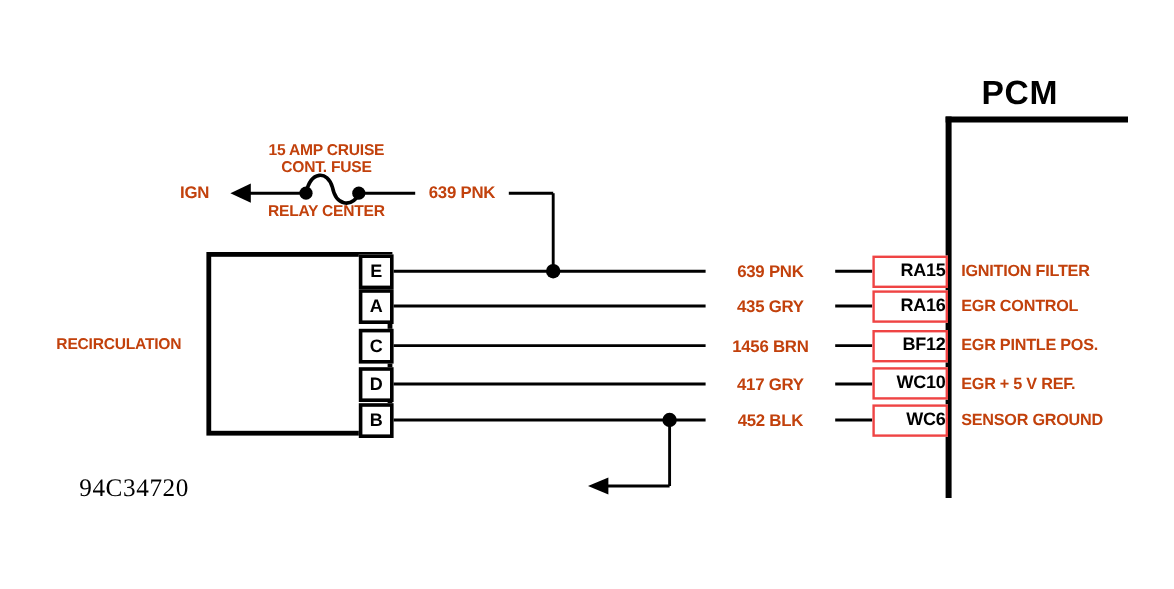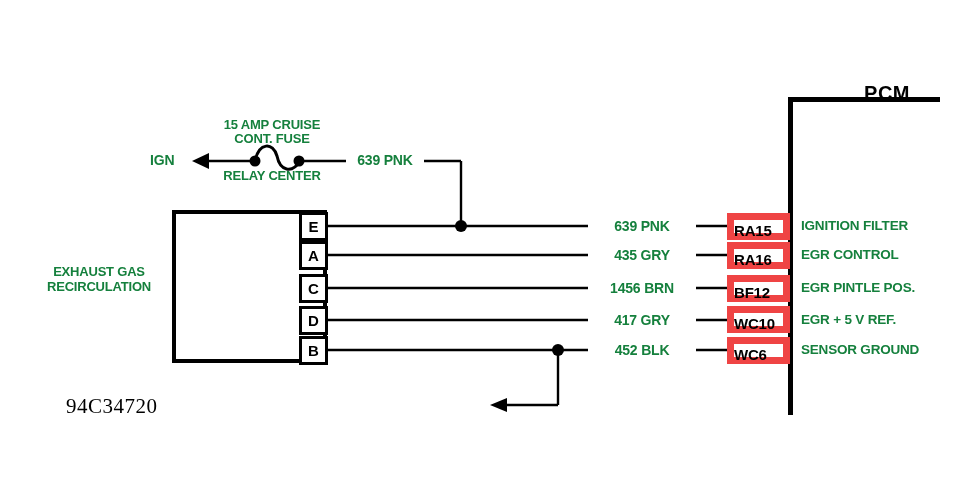--- a/index.html
+++ b/index.html
@@ -1,43 +1,43 @@
 <!DOCTYPE html>
 <html><head>
 <meta charset="utf-8">
 <style>
   html,body{margin:0;padding:0;background:#ffffff;}
   .canvas{
     position:relative;width:978px;height:491px;background:#ffffff;overflow:hidden;
     font-family:"Liberation Sans",sans-serif;color:#000;
   }
   svg.wiring{position:absolute;left:0;top:0;}
-  .txt{position:absolute;font-weight:bold;color:#15803d;white-space:nowrap;letter-spacing:-0.2px;}
+  .txt{position:absolute;font-weight:bold;color:#c2410c;white-space:nowrap;letter-spacing:-0.2px;}
   .ctr{text-align:center;}
   .lbl13{font-size:13px;line-height:15px;}
   .lbl14{font-size:14px;line-height:16px;}
   .fn{font-size:13.5px;line-height:16px;}
   .wirelabel{background:#ffffff;padding:0 2px;}
   .valvebox{
     position:absolute;left:172px;top:210px;width:155px;height:153px;
     border:4px solid #000;box-sizing:border-box;background:#ffffff;
   }
   .pinbox{
     position:absolute;left:299px;width:29px;height:29px;box-sizing:border-box;
     border:3px solid #000;background:#ffffff;
     font-weight:bold;font-size:15px;line-height:23px;text-align:center;
   }
   .connbox{
     position:absolute;left:727px;width:63px;height:27px;box-sizing:border-box;
-    border:7px solid #ef4444;background:#ffffff;
-    font-weight:bold;font-size:15px;line-height:21px;text-align:left;letter-spacing:-0.2px;
+    border:2px solid #ef4444;background:#ffffff;
+    font-weight:bold;font-size:15px;line-height:21px;text-align:right;letter-spacing:-0.2px;
   }
   .pcmtitle{
-    position:absolute;left:818px;top:62px;width:92px;text-align:right;
-    font-weight:bold;font-size:20px;letter-spacing:0.5px;margin-top:20px;
+    position:absolute;left:818px;top:62px;width:92px;text-align:left;
+    font-weight:bold;font-size:28px;letter-spacing:0.5px;
   }
   .stamp{
     position:absolute;left:66px;top:394px;
     font-family:"Liberation Serif",serif;font-weight:normal;font-size:21px;letter-spacing:0.5px;
   }
 </style>
 </head>
 <body>
 
 <div class="canvas">
@@ -91,21 +91,20 @@
 
   <div class="pcmtitle">PCM</div>
 
   <div class="txt lbl13 ctr" style="left:205px;top:117px;width:134px;">15 AMP CRUISE</div>
   <div class="txt lbl13 ctr" style="left:205px;top:131px;width:134px;">CONT. FUSE</div>
   <div class="txt lbl14" style="left:150px;top:152px;">IGN</div>
   <div class="txt lbl13 ctr" style="left:205px;top:168px;width:134px;">RELAY CENTER</div>
   <div class="txt lbl14 ctr wirelabel" style="left:346px;top:152px;width:74px;">639 PNK</div>
 
   <div class="valvebox"></div>
-  <div class="txt lbl13 ctr" style="left:25px;top:264px;width:148px;">EXHAUST GAS</div>
   <div class="txt lbl13 ctr" style="left:25px;top:279px;width:148px;">RECIRCULATION</div>
 
   <div class="pinbox" style="top:212px;">E</div>
   <div class="pinbox" style="top:241px;">A</div>
   <div class="pinbox" style="top:274px;">C</div>
   <div class="pinbox" style="top:306px;">D</div>
   <div class="pinbox" style="top:336px;">B</div>
 
   <div class="txt lbl14 ctr wirelabel" style="left:588px;top:218px;width:104px;">639 PNK</div>
   <div class="txt lbl14 ctr wirelabel" style="left:588px;top:247px;width:104px;">435 GRY</div>

